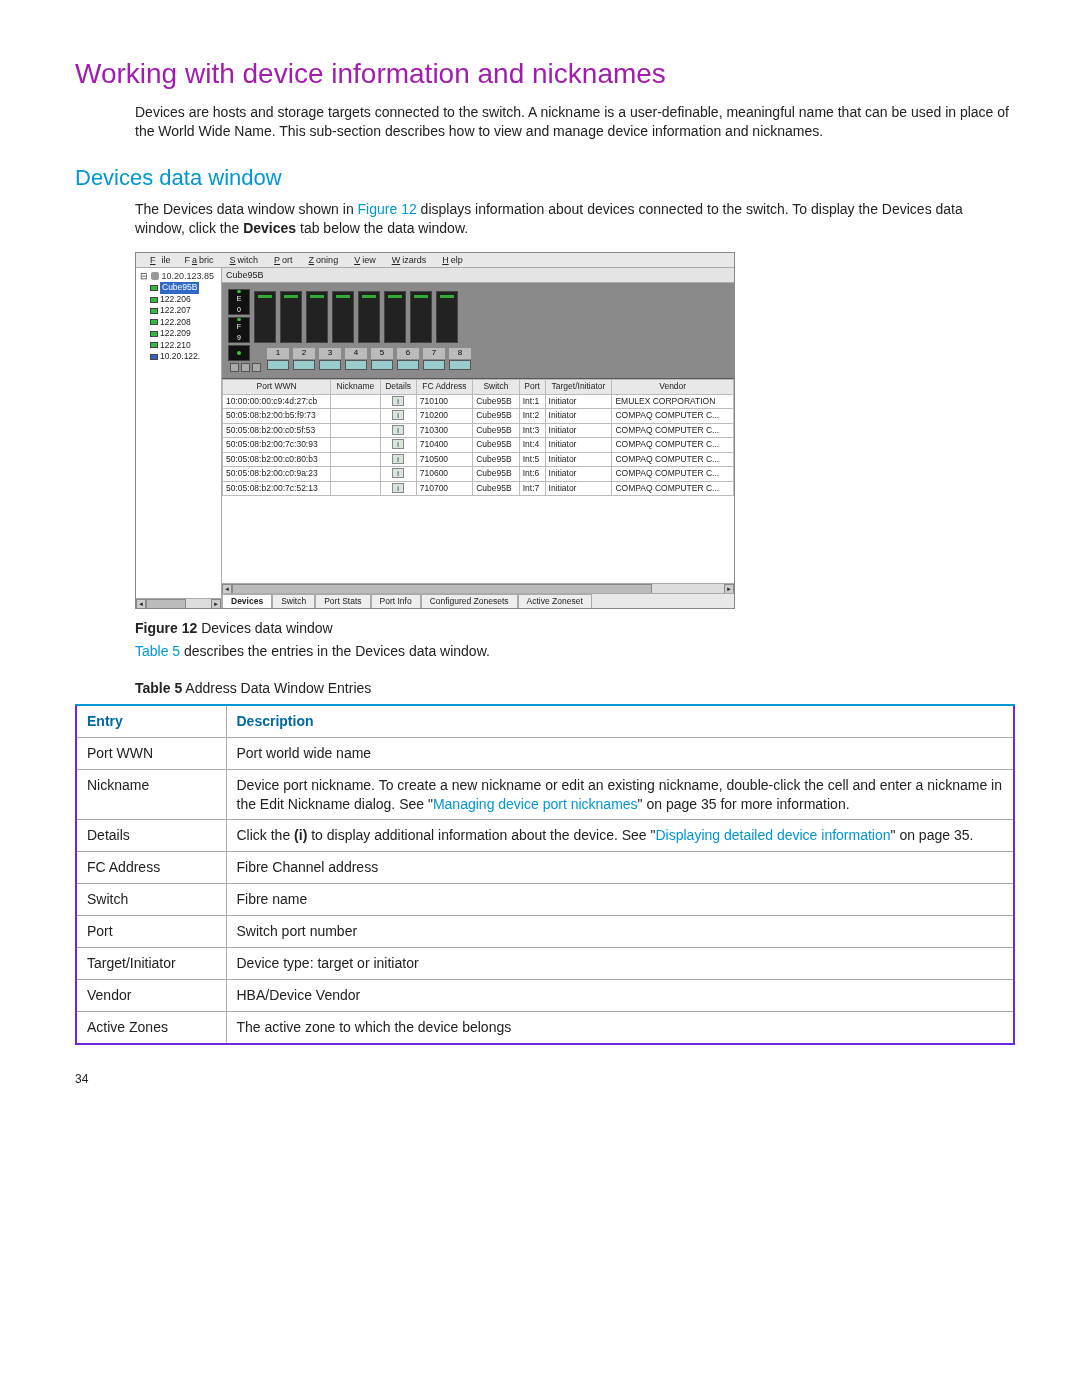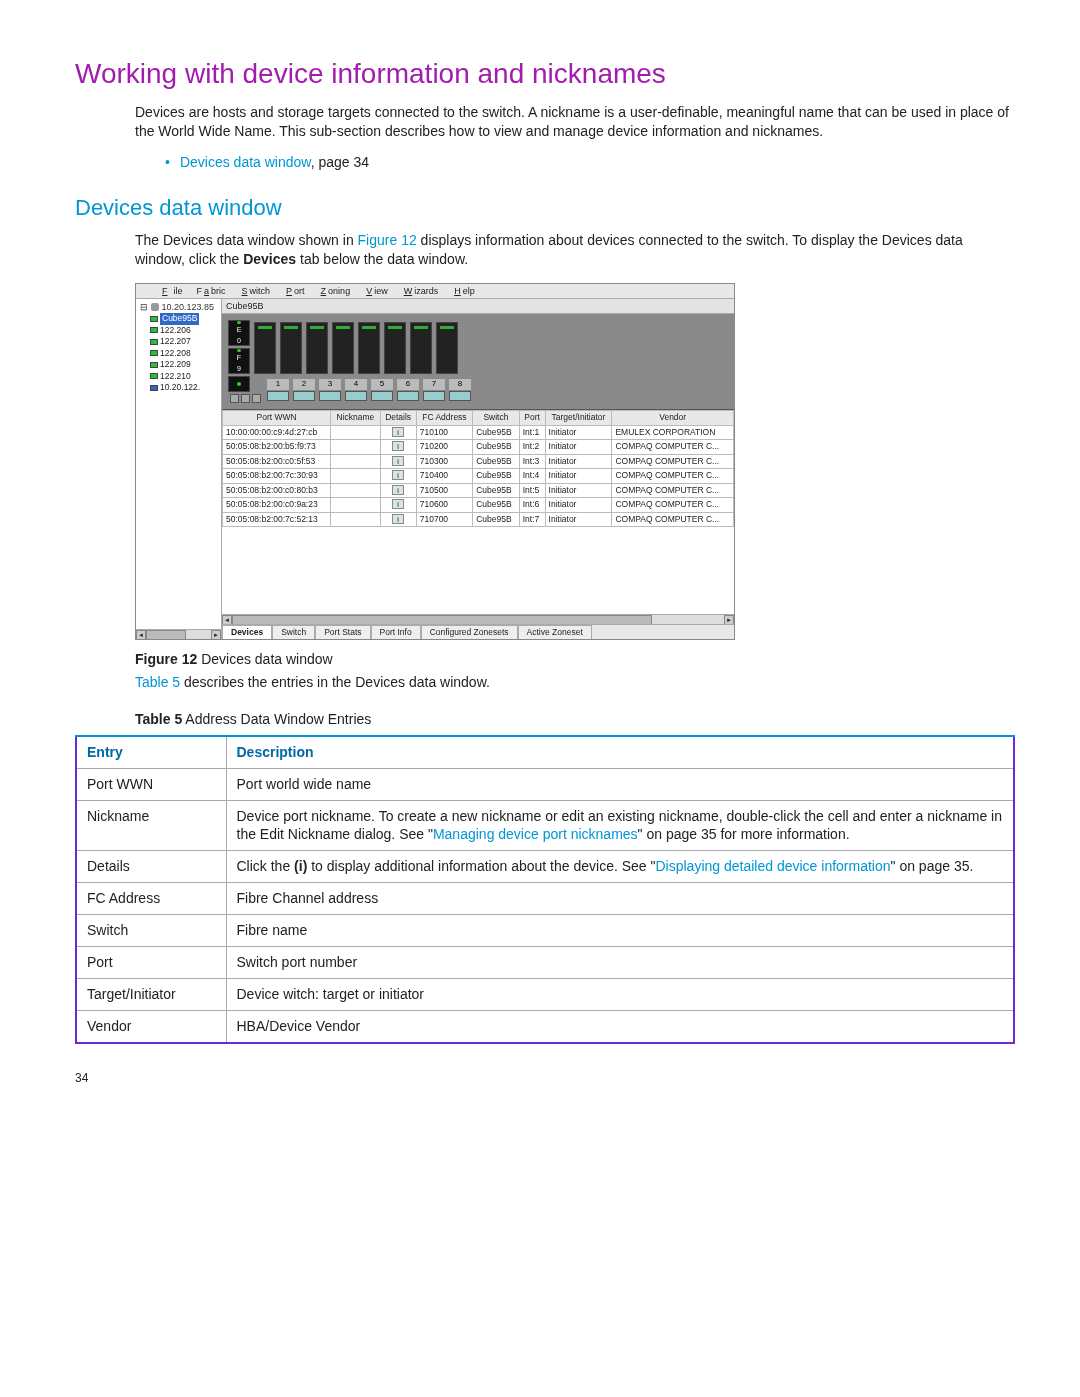--- a/index.html
+++ b/index.html
@@ -43,21 +43,21 @@
   .screenshot {
     width: 600px;
     margin: 14px 0 10px 60px;
     border: 1px solid #888;
     font-family: "Helvetica", Arial, sans-serif;
     font-size: 9px;
     background: #e8e8e8;
   }
   .menubar {
     background: #e8e8e8;
-    padding: 1px 22px;
+    padding: 1px 10px;
     border-bottom: 1px solid #aaa;
     display: flex;
     gap: 10px;
   }
   .menubar span { padding: 0 2px; }
   .menubar .u { text-decoration: underline; }
   .app-body { display: flex; height: 340px; background: #fff; }
   .tree {
     width: 86px;
     border-right: 1px solid #aaa;
@@ -119,21 +119,20 @@
   .entries-table td:first-child{width:150px;}
   .pagenum{margin-top:26px;font-size:12px;}
 </style>
 </head>
 <body>
 
 <h1>Working with device information and nicknames</h1>
 <p class="intro-text">Devices are hosts and storage targets connected to the switch. A nickname is a user-definable, meaningful name that can be used in place of the World Wide Name. This sub-section describes how to view and manage device information and nicknames.</p>
 
 <ul class="bullets">
-  <li><span class="link">Devices data window</span><span>, page 34</span></li>
 </ul>
 
 <h2>Devices data window</h2>
 <p class="intro-text2">
   <span>The Devices data window shown in </span><span class="link">Figure 12</span><span> displays information about devices connected to the switch. To display the Devices data window, click the </span><span class="bold">Devices</span><span> tab below the data window.</span>
 </p>
 
 <div class="screenshot">
   <div class="menubar">
     <span><span class="u">F</span><span></span>ile</span>
@@ -399,22 +398,26 @@
     <tr>
         <td>Switch</td>
         <td>Fibre name</td>
       </tr>
     <tr>
         <td>Port</td>
         <td>Switch port number</td>
       </tr>
     <tr>
         <td>Target/Initiator</td>
-        <td>Device witch: target or initiator</td>
+        <td>Device type: target or initiator</td>
       </tr>
     <tr>
         <td>Vendor</td>
         <td>HBA/Device Vendor</td>
       </tr>
+    <tr>
+        <td>Active Zones</td>
+        <td>The active zone to which the device belongs</td>
+      </tr>
   </tbody>
 </table>
 
 <p class="pagenum">34</p>
 
 </body></html>

